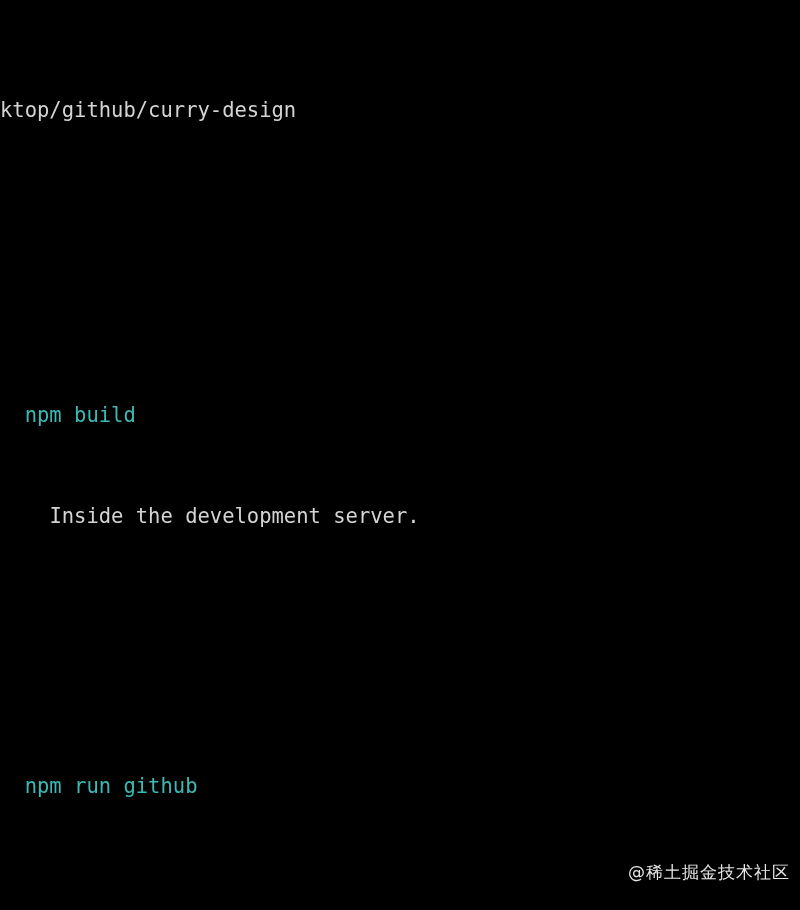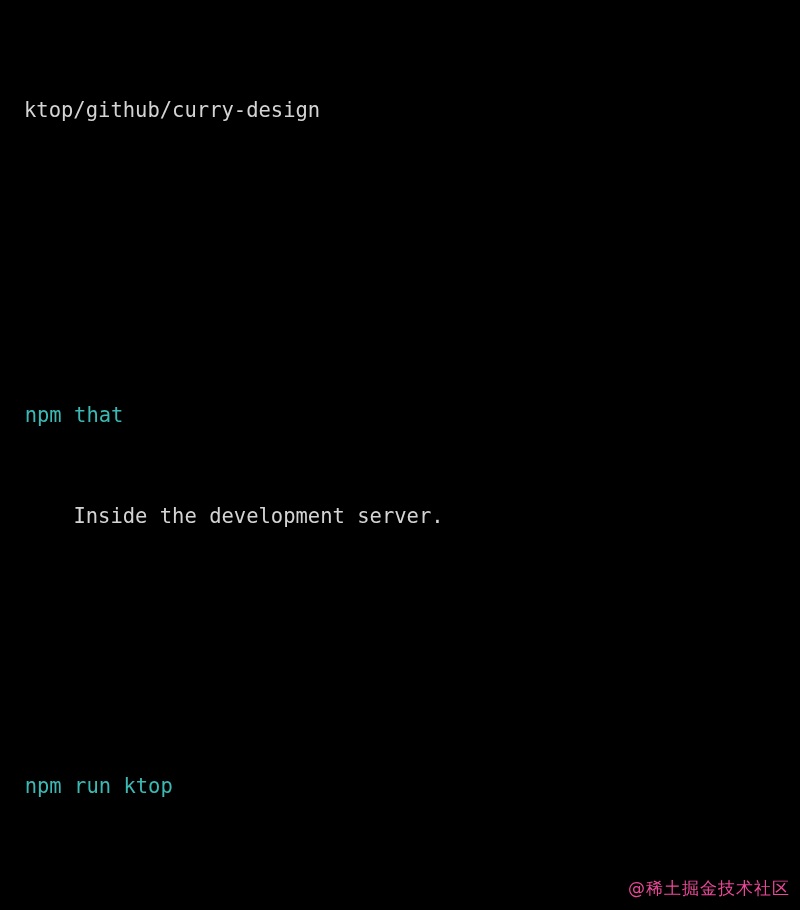--- a/index.html
+++ b/index.html
@@ -29,51 +29,51 @@
     white-space: pre;
   }
   .line {
     height: 33.8px;
     white-space: pre;
     display: block;
   }
   .blank { height: 33.8px; display: block; }
 
   
-  .c-white   { color: #d4d4d4; padding-left: 24px; }
+  .c-white   { color: #d4d4d4; }
   .c-cyan    { color: #3bb9b5; }
 
   .watermark {
     position: absolute;
     right: 10px;
-    bottom: 4px;
+    bottom: 20px;
     font-family: "DejaVu Sans", "Liberation Sans", sans-serif;
     font-size: 17px;
-    color: #ec4899;
+    color: #e5e5e5;
     letter-spacing: 1px;
     white-space: pre;
   }
 </style>
 </head>
 <body>
 
 <div id="terminal">
   <div class="screen">
 
     <span class="line"><span class="c-white">ktop/github/curry-design</span></span>
 
 
     <span class="blank"></span>
 
-    <span class="line">  <span class="c-cyan">npm that</span></span>
+    <span class="line">  <span class="c-cyan">npm build</span></span>
     <span class="line">    <span class="c-white">Inside the development server.</span></span>
 
     <span class="blank"></span>
 
-    <span class="line">  <span class="c-cyan">npm run ktop</span></span>
+    <span class="line">  <span class="c-cyan">npm run github</span></span>
     
 
     
 
     
     
 
     
 
     

